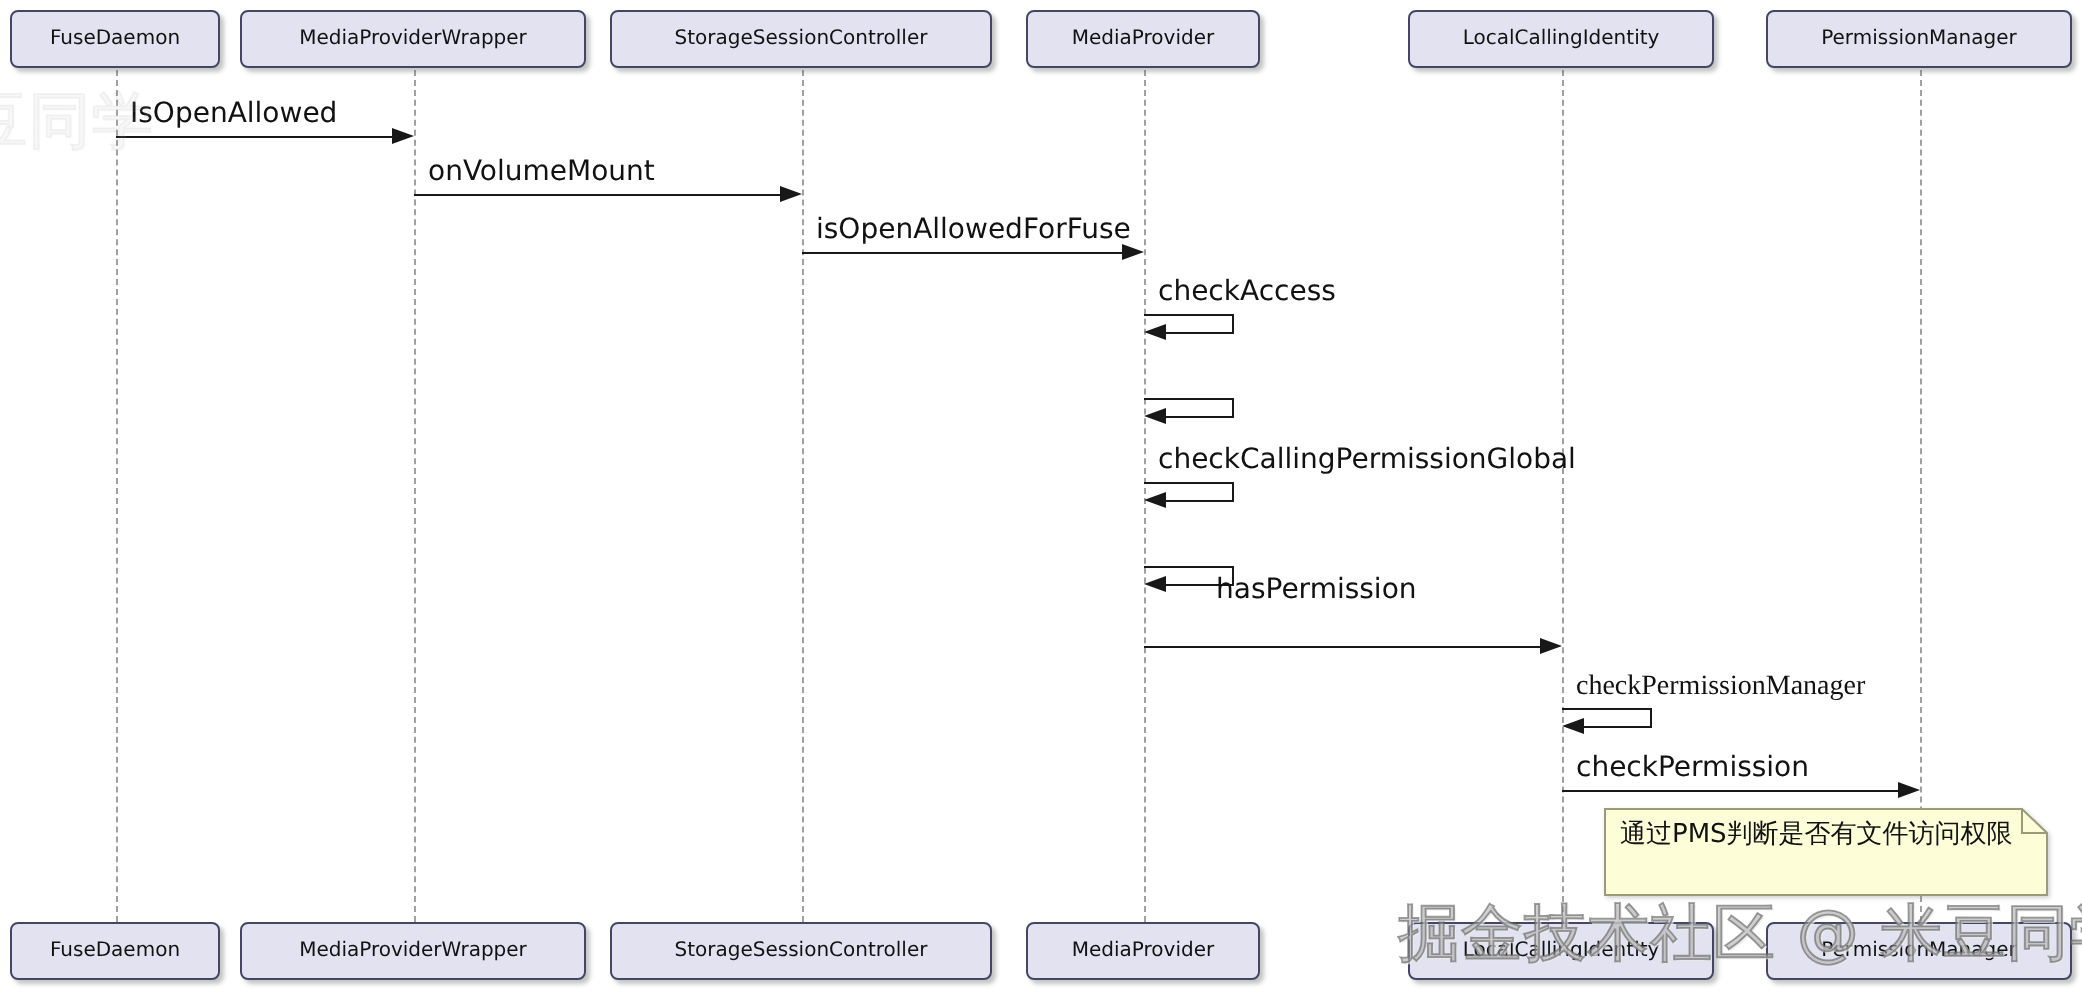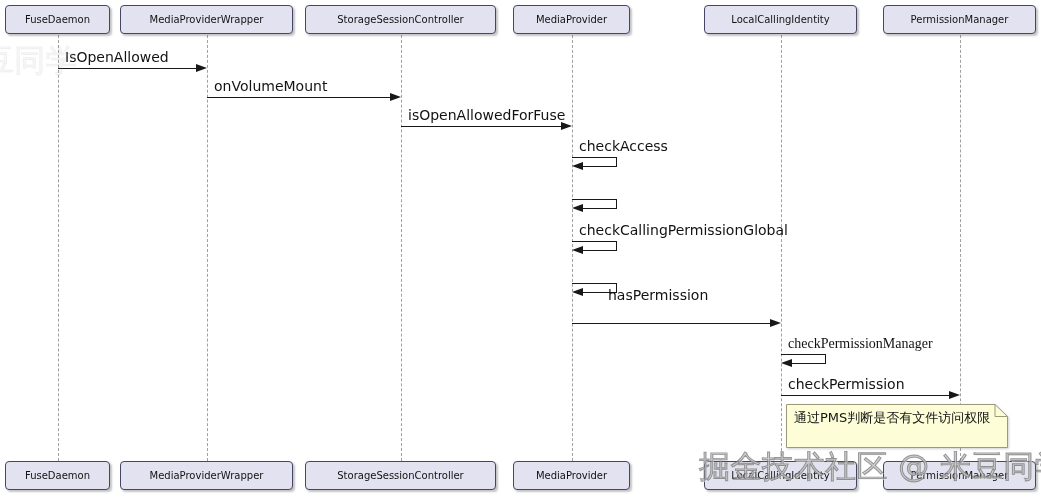--- a/index.html
+++ b/index.html
@@ -33,21 +33,21 @@
   }
   .arrow-left{
     position:absolute;width:0;height:0;
     border-top:4px solid transparent;border-bottom:4px solid transparent;
     border-right:11px solid var(--arrow,#181818);
   }
   .mlabel{
     position:absolute;font-size:14px;line-height:15px;
     white-space:nowrap;color:var(--text,#121212);
   }
-  .note{position:absolute;filter:drop-shadow(1px 1px 1px rgba(120,120,120,0.35));}
+  .note{position:absolute;filter:drop-shadow(1px 1px 1px rgba(120,120,120,0.35));margin-left:16px;}
   .note-line{
     position:absolute;left:8px;font-size:13px;line-height:16px;
     white-space:nowrap;color:var(--text,#121212);
   }
   .watermark{
     position:absolute;z-index:9;
     font-size:31px;font-weight:500;letter-spacing:0.5px;white-space:nowrap;
     color:rgba(170,170,170,0.55);
     -webkit-text-stroke:0.9px rgba(105,105,105,0.65);
     text-shadow:1px 1px 0 rgba(235,235,235,0.7);

